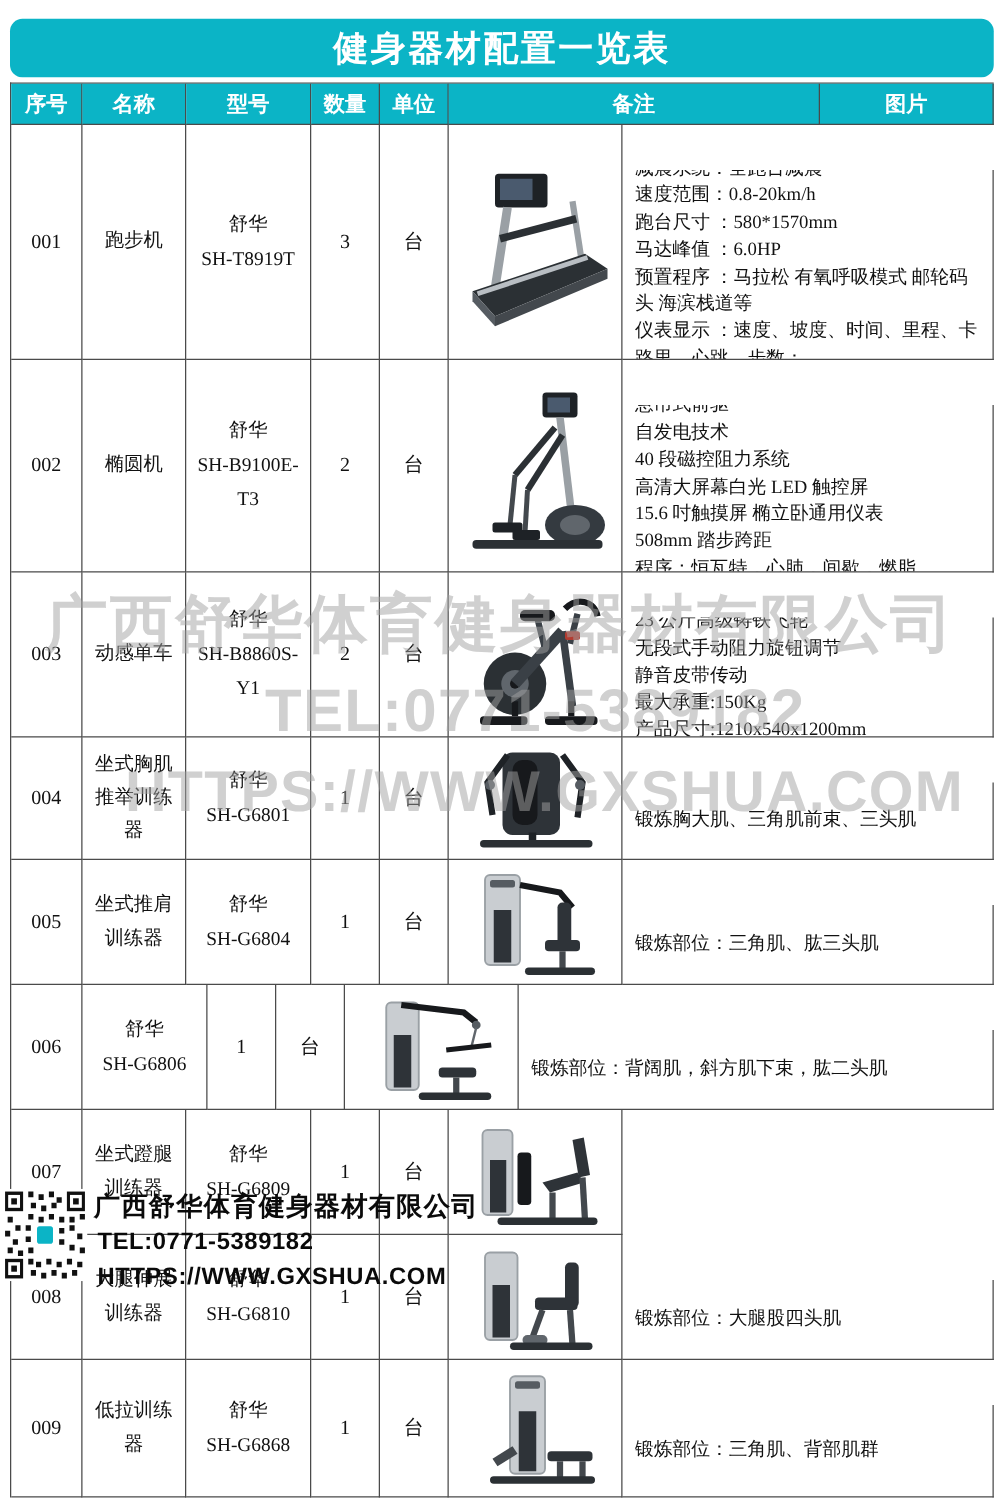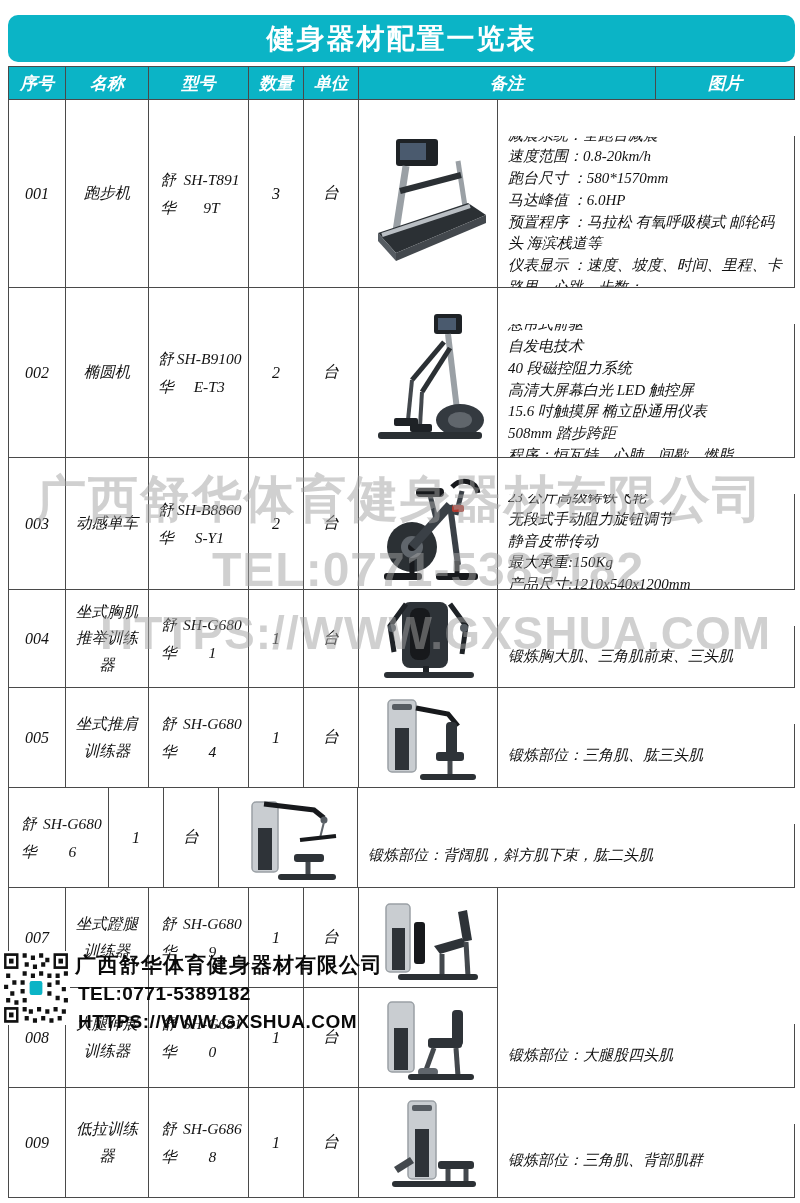--- a/index.html
+++ b/index.html
@@ -9,35 +9,35 @@
     font-family:"Liberation Serif","DejaVu Serif",serif; color:#111;
   }
   .table-wrap{ position:absolute; left:8px; top:15px; width:787px; }
   .title-bar{
     background:var(--teal); height:47px; display:flex; align-items:center; justify-content:center;
     color:#fff; font-size:28px; font-weight:bold; letter-spacing:2px;
     font-family:"Liberation Sans","DejaVu Sans",sans-serif;
     border-radius:10px;
   }
   .title-gap{ height:4px; background:#fff; }
-  .grid{ border-top:1px solid var(--border); border-left:1px solid var(--border);font-style:italic; }
+  .grid{ border-top:1px solid var(--border); border-left:1px solid var(--border); }
   .tr{ display:flex; }
   .td{
     border-right:1px solid var(--border); border-bottom:1px solid var(--border);
     box-sizing:border-box; display:flex; align-items:center; justify-content:center;
     text-align:center; font-size:16px; overflow:hidden;
   }
   .th{
     background:var(--teal); color:#fff; font-weight:bold; font-size:17px;
     font-family:"Liberation Sans","DejaVu Sans",sans-serif; height:33px;
   }
   .c1{ width:57px; } .c2{ width:83px; } .c3{ width:100px; }
   .c4{ width:55px; } .c5{ width:55px; } .c6{ width:139px; } .c7{ flex:1; }
   .name{ padding:0 10px; line-height:1.7; font-size:15.5px; }
-  .model{ flex-direction:row; padding:0 6px; line-height:1.8; word-break:break-all; font-size:15.5px; }
+  .model{ flex-direction:column; padding:0 6px; line-height:1.8; word-break:break-all; font-size:15.5px; }
   .notes{
     justify-content:flex-start; text-align:left; padding:6px 6px 6px 10px;
     white-space:pre-line; font-size:15px; line-height:1.45;margin-top:36px;
   }
   .photo svg{ display:block; }
   .r1{ height:188px; } .r2{ height:170px; } .r3{ height:132px; }
   .r4{ height:98px; }  .r5{ height:100px; } .r6{ height:100px; }
   .r7{ height:100px; } .r8{ height:100px; } .r9{ height:110px; }
 
   
@@ -218,20 +218,21 @@
           <rect x="78" y="28" width="11" height="34" rx="4" fill="#2e3338"></rect>
           <rect x="68" y="58" width="28" height="9" rx="3" fill="#2e3338"></rect>
           <line x1="82" y1="67" x2="82" y2="82" stroke="#43484d" stroke-width="5"></line>
           <rect x="52" y="80" width="56" height="6" rx="3" fill="#2b3034"></rect>
         </svg>
       </div>
       <div class="td c7 notes">锻炼部位：三角肌、肱三头肌</div>
     </div>
 
     <div class="tr r6">
+      <div class="td c1">006</div>
       <div class="td c3 model">
         <span>舒华</span>
         <span>SH-G6806</span>
       </div>
       <div class="td c4">1</div>
       <div class="td c5">台</div>
       <div class="td c6 photo">
         <svg width="120" height="88" viewBox="0 0 120 88">
           <rect x="24" y="8" width="26" height="70" rx="4" fill="#c9cdd1" stroke="#9aa0a5" stroke-width="1.5"></rect>
           <rect x="30" y="34" width="14" height="42" fill="#2e3338"></rect>

